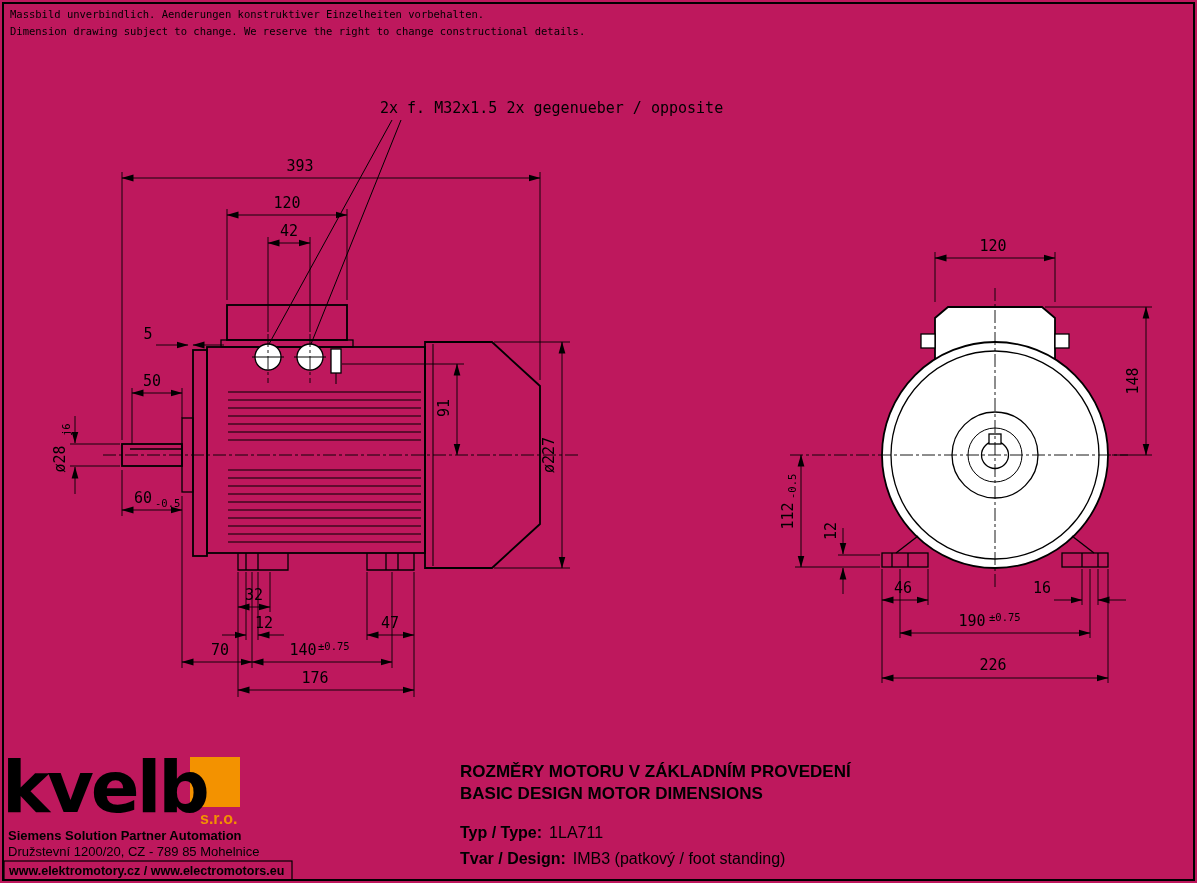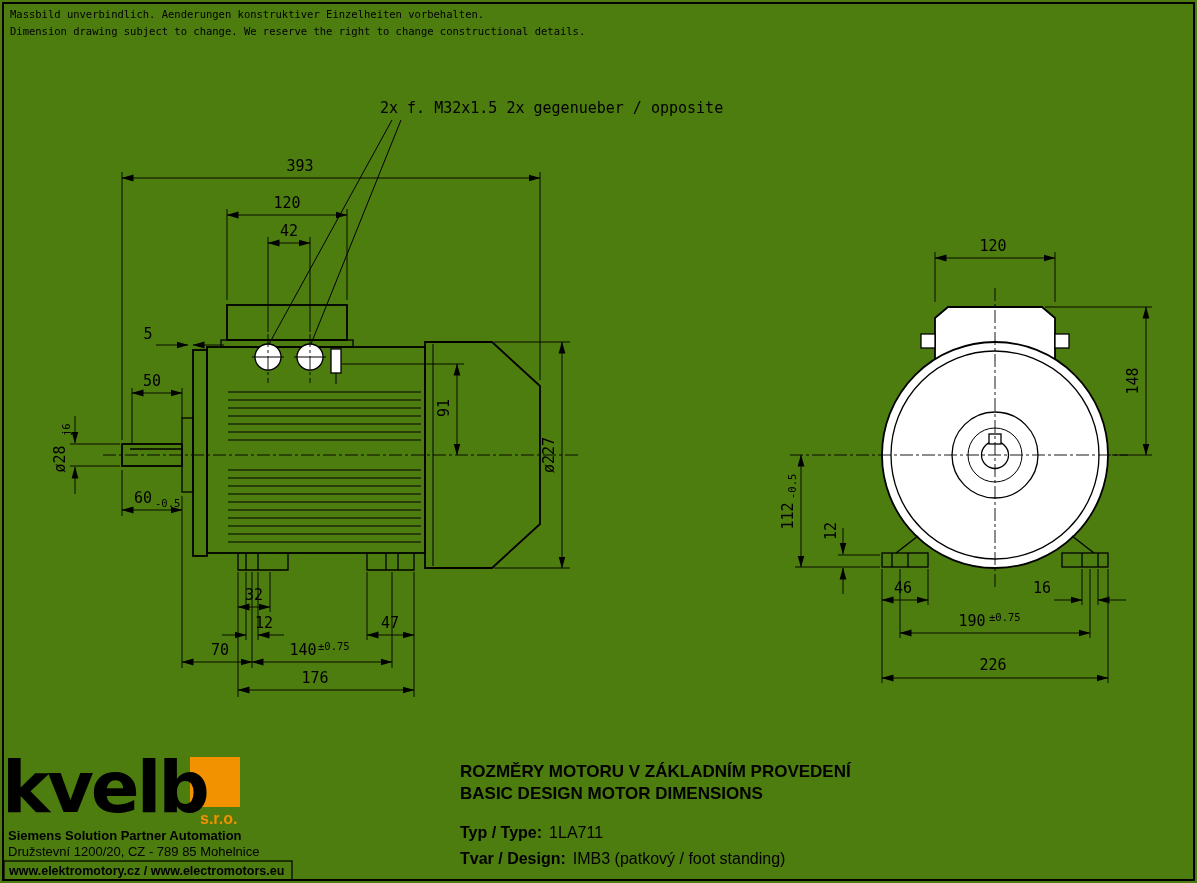--- a/index.html
+++ b/index.html
@@ -1,16 +1,16 @@
 <!DOCTYPE html>
 <html><head>
 <meta charset="utf-8">
 <style>
   html,body{margin:0;padding:0;background:#fff;}
-  .page{position:relative;width:1197px;height:883px;background:#4d7c0f;overflow:hidden;}
+  .page{position:relative;width:1197px;height:883px;background:#be185d;overflow:hidden;}
   svg{position:absolute;top:0;left:0;}
   
   .ol{fill:none;stroke:#000;stroke-width:1.8;}
   .om{fill:none;stroke:#000;stroke-width:1.3;}
   .th{fill:none;stroke:#000;stroke-width:1;}
   .dim{fill:none;stroke:#000;stroke-width:0.9;}
   .cl{fill:none;stroke:#000;stroke-width:0.9;stroke-dasharray:13 3 3 3;}
   .wf{fill:#fff;}
   
   .dt{font-family:"DejaVu Sans Mono",monospace;font-size:15px;fill:#000;}

